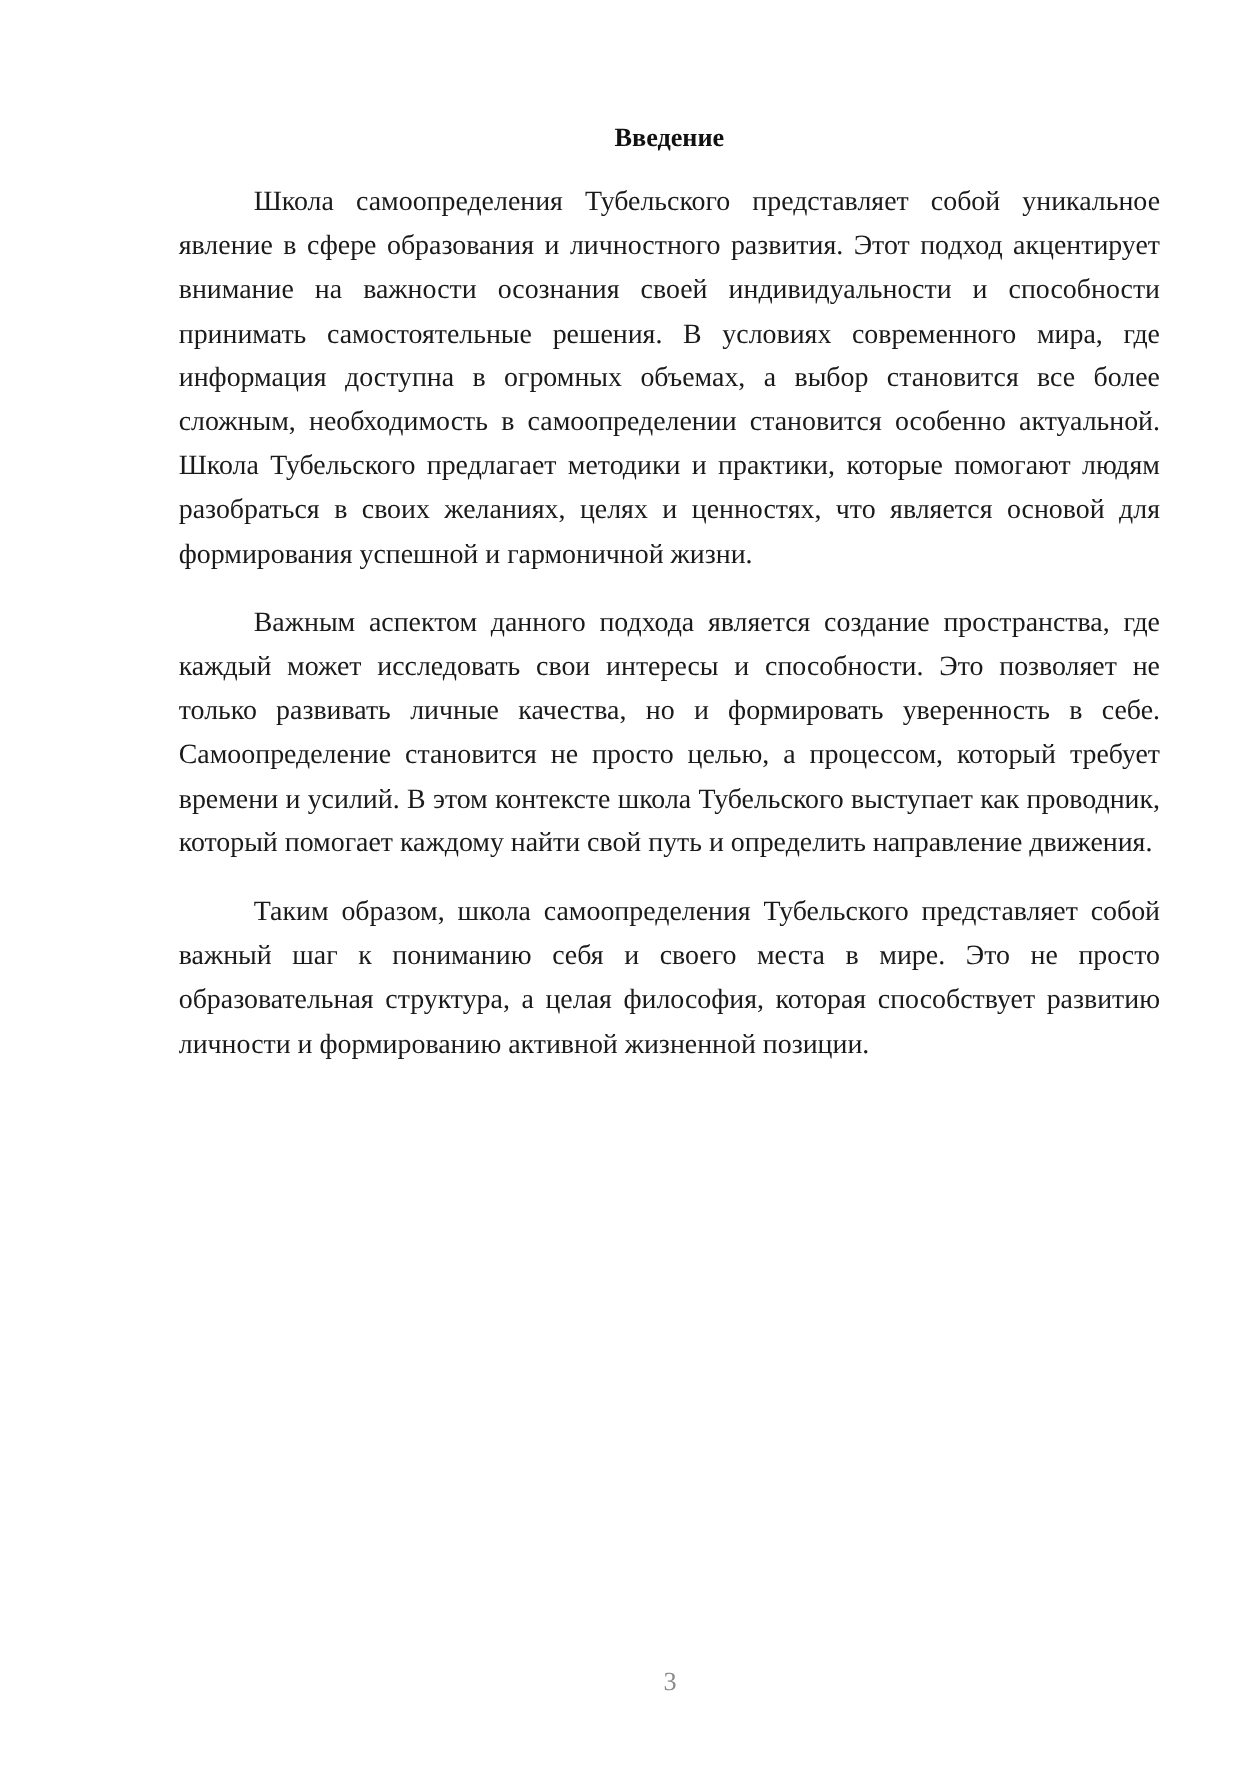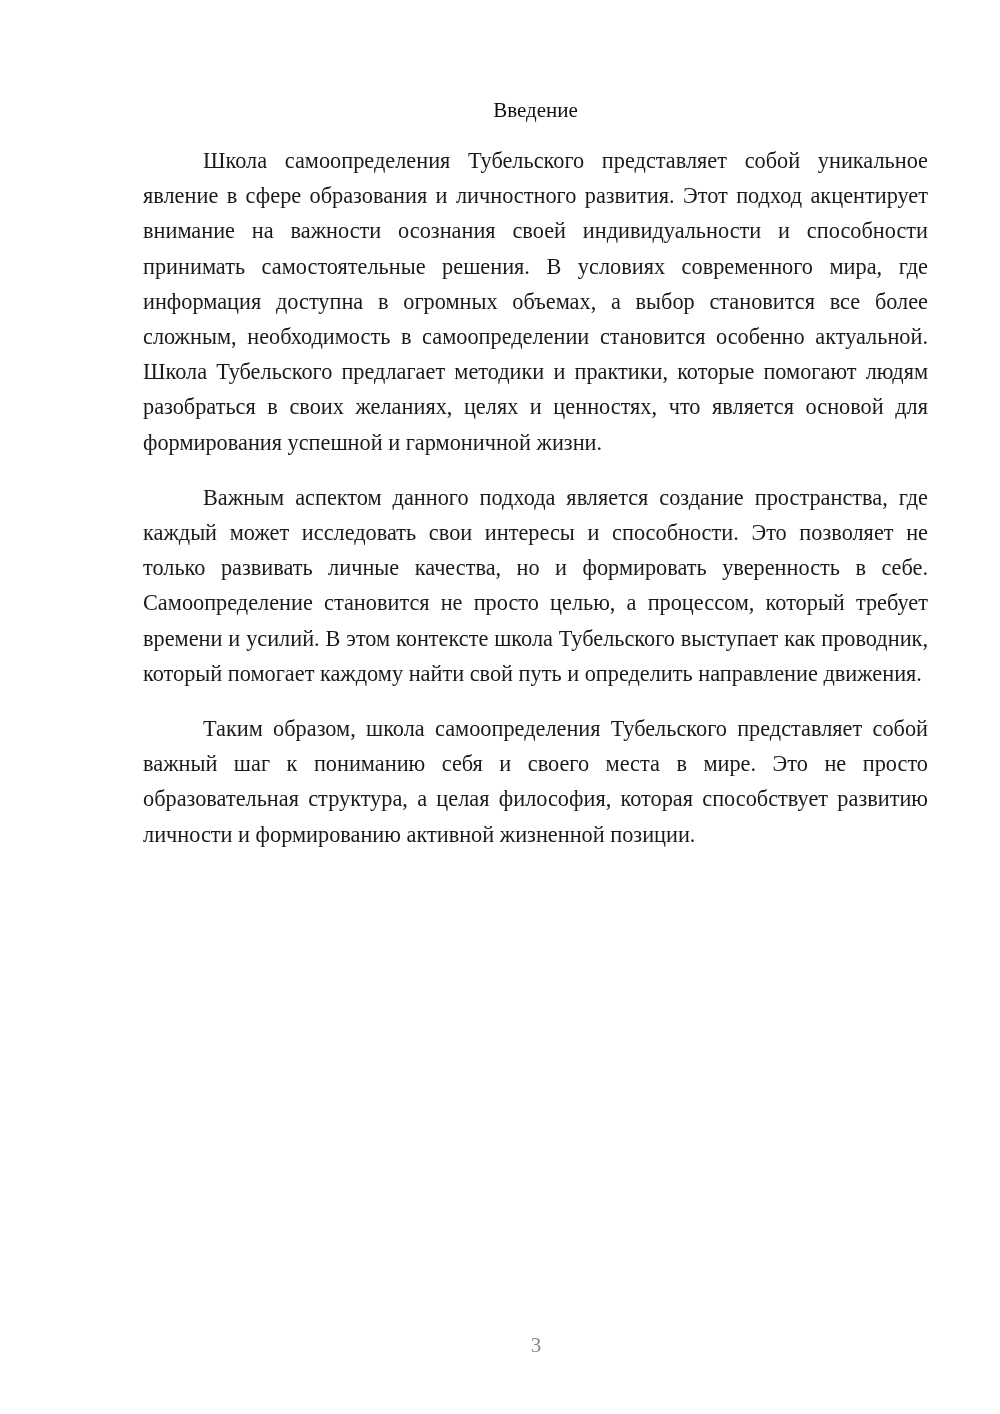--- a/index.html
+++ b/index.html
@@ -16,21 +16,21 @@
       color: #1a1a1a;
     }
     .page {
       position: absolute;
       left: 143px;
       top: 95px;
       width: 785px;
     }
     .title {
       text-align: center;
-      font-weight: normal;
+      font-weight: bold;
       font-size: 21px;
       line-height: 30px;
       margin: 0 0 18px 0;
       color: #111;
     }
     .para {
       font-size: 22.3px;
       line-height: 35.2px;
       text-align: justify;
       text-indent: 60px;

